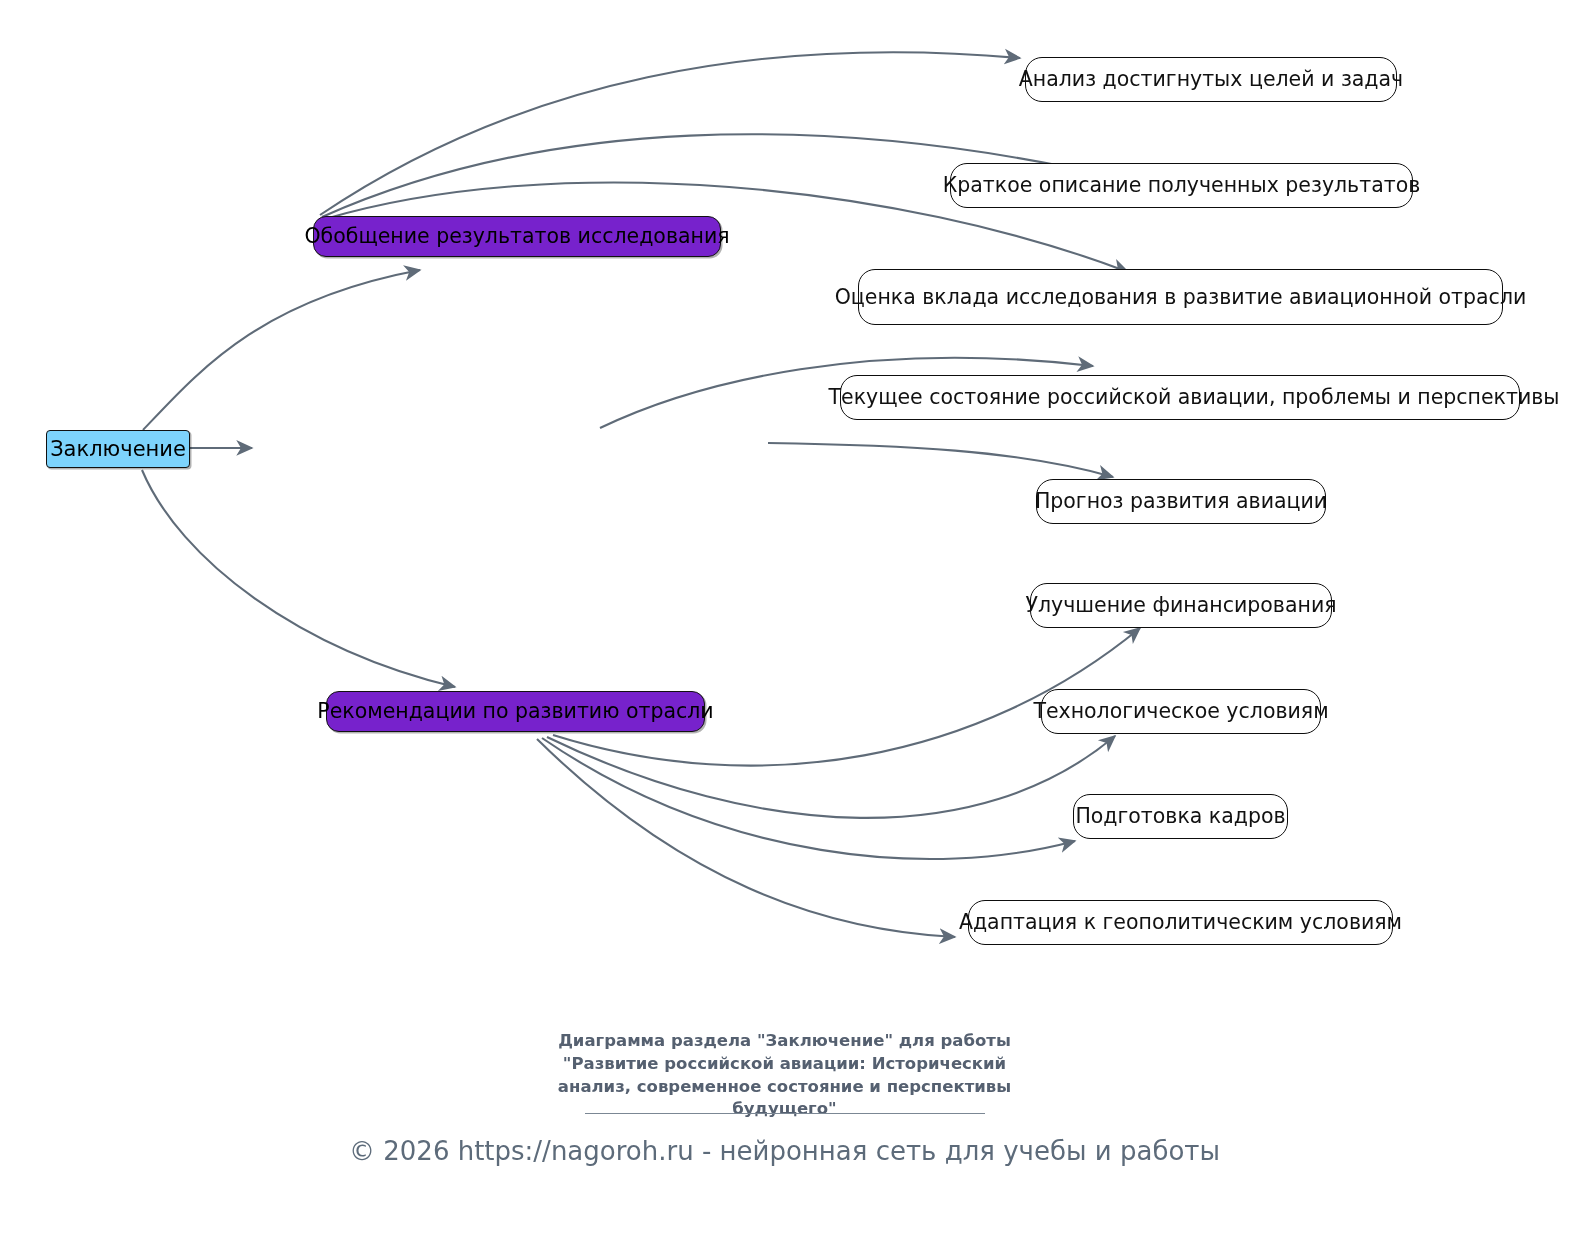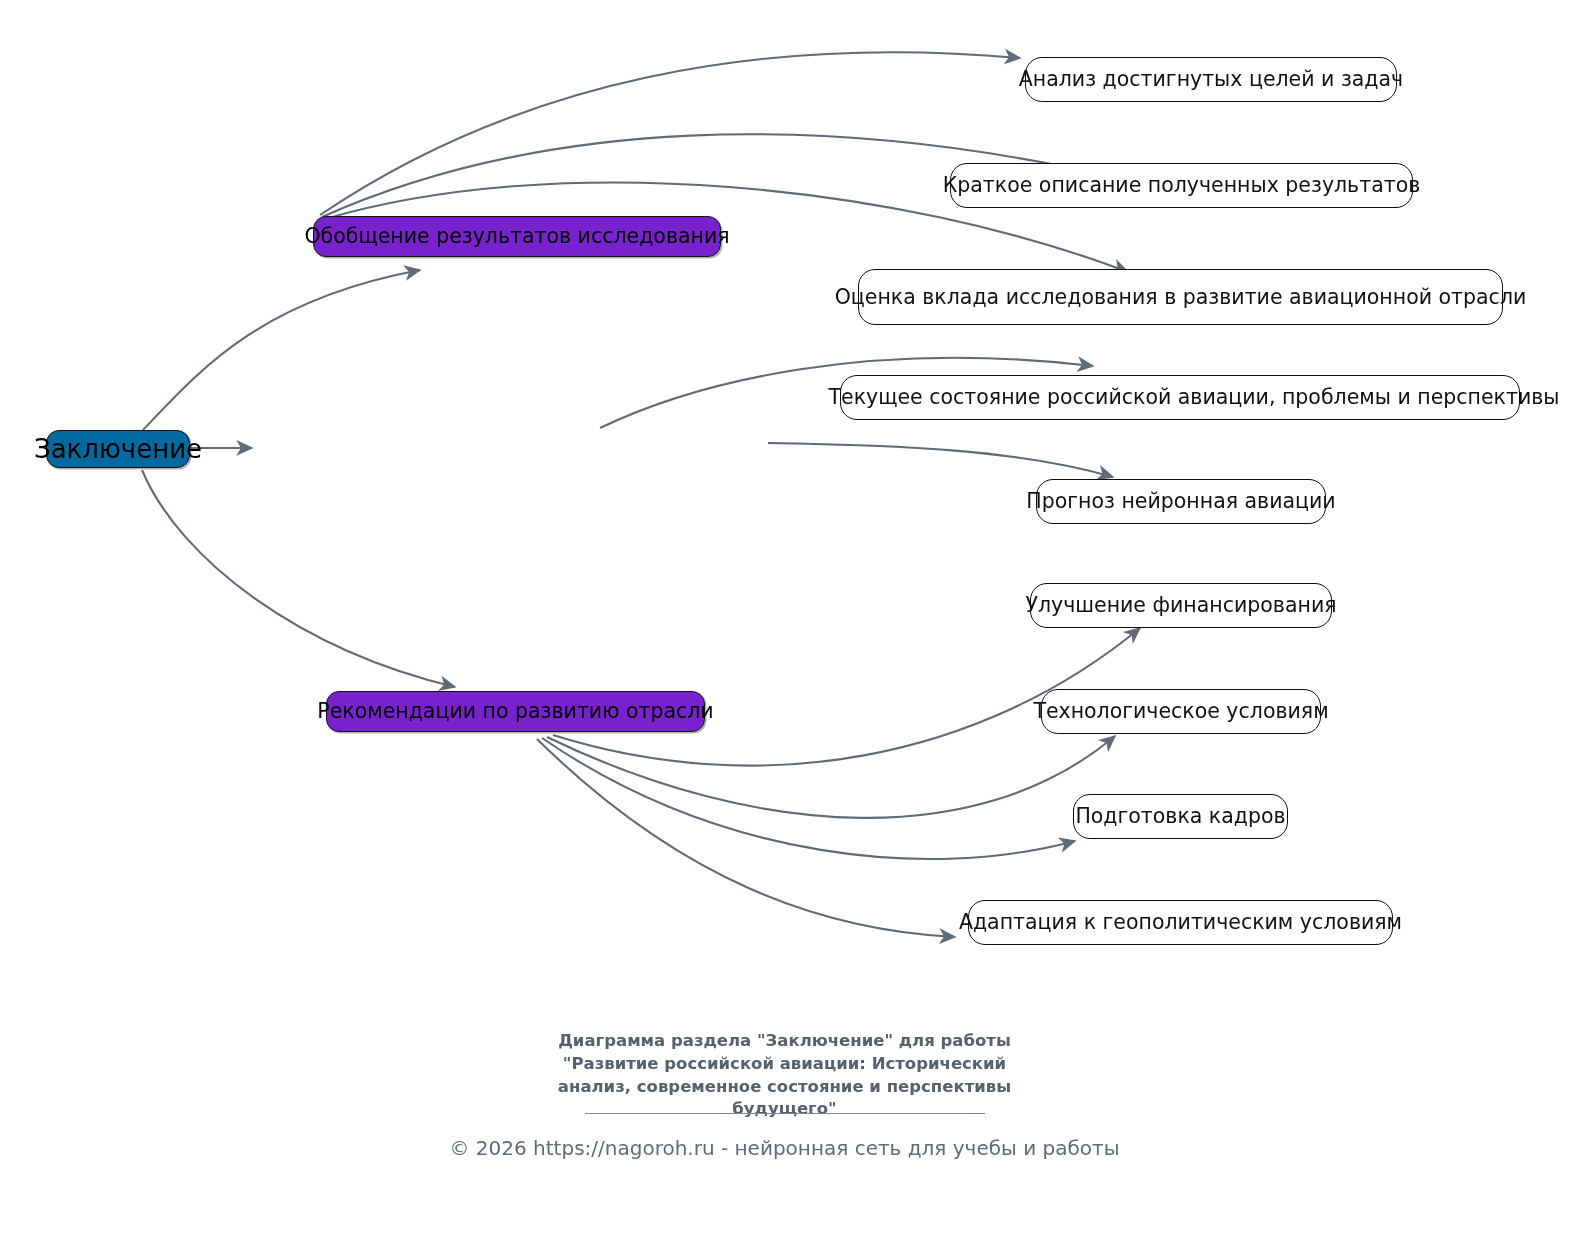--- a/index.html
+++ b/index.html
@@ -28,25 +28,25 @@
   .node {
     position: absolute;
     display: flex;
     align-items: center;
     justify-content: center;
     white-space: nowrap;
     border-radius: 14px;
     line-height: 1;
   }
   .node-root {
-    background: #0369a1;
+    background: #7dd3fc;
     border: 1.6px solid #111111;
     color: #000000;
-    font-size: 26px;
-    border-radius: 13px;
+    font-size: 21px;
+    border-radius: 4px;
     box-shadow: 1.5px 1.5px 0px rgba(0,0,0,0.30);
   }
   .node-branch {
     background: #7722cc;
     border: 1.6px solid #111111;
     color: #000000;
     font-size: 20.5px;
     border-radius: 13px;
     box-shadow: 1.5px 1.5px 0px rgba(0,0,0,0.30);
   }
@@ -79,21 +79,21 @@
     height: 0;
     border-top: 1.6px solid #7b8794;
   }
   .footer {
     position: absolute;
     left: 0;
     top: 1136px;
     width: 1569px;
     text-align: center;
     color: #5d6b7a;
-    font-size: 20px;
+    font-size: 26px;
     font-family: "DejaVu Sans", "Liberation Sans", sans-serif;
   }
 </style>
 </head>
 <body>
 
 <div id="canvas">
 
   <svg id="edges" viewBox="0 0 1569 1237" xmlns="http://www.w3.org/2000/svg">
     <defs>
@@ -146,21 +146,21 @@
 
   <div class="node node-leaf" style="left:858px; top:269px; width:645px; height:56px;">
     <span>Оценка вклада исследования в развитие авиационной отрасли</span>
   </div>
 
   <div class="node node-leaf" style="left:840px; top:375px; width:680px; height:45px;padding-left:28px;">
     <span>Текущее состояние российской авиации, проблемы и перспективы</span>
   </div>
 
   <div class="node node-leaf" style="left:1036px; top:479px; width:290px; height:45px;">
-    <span>Прогноз нейронная авиации</span>
+    <span>Прогноз развития авиации</span>
   </div>
 
   <div class="node node-leaf" style="left:1030px; top:583px; width:302px; height:45px;">
     <span>Улучшение финансирования</span>
   </div>
 
   <div class="node node-leaf" style="left:1041px; top:689px; width:280px; height:45px;">
     <span>Технологическое условиям</span>
   </div>
 

